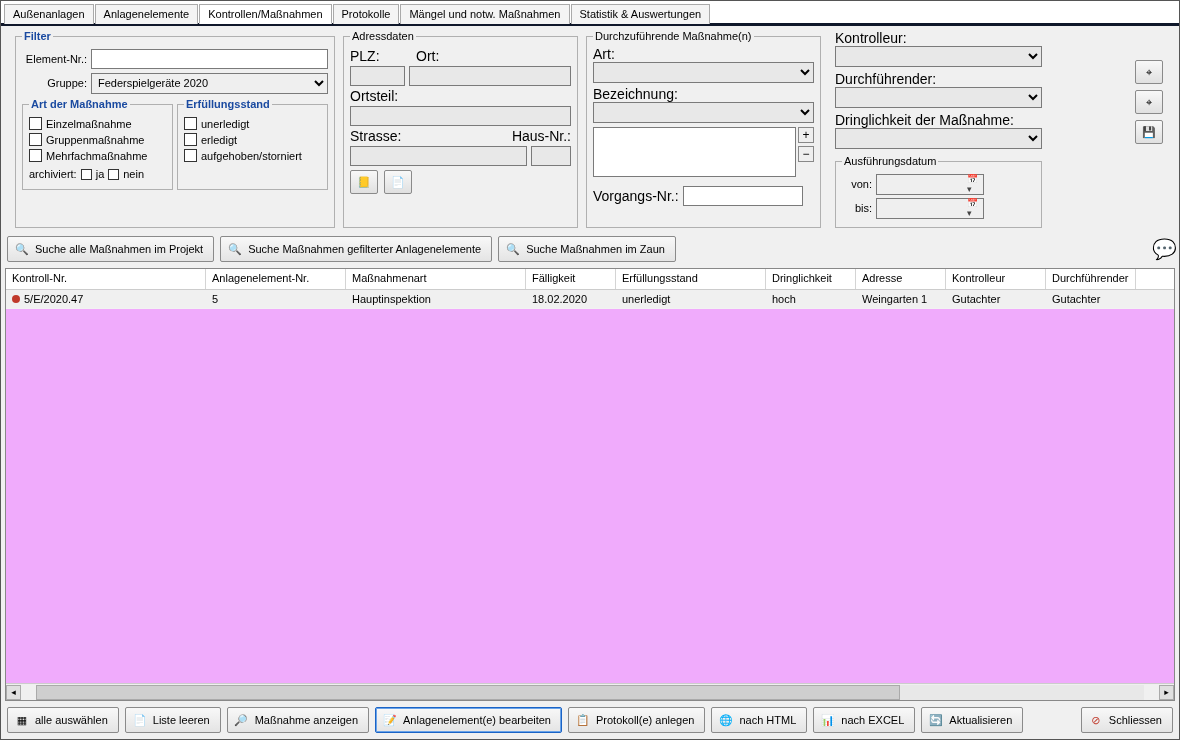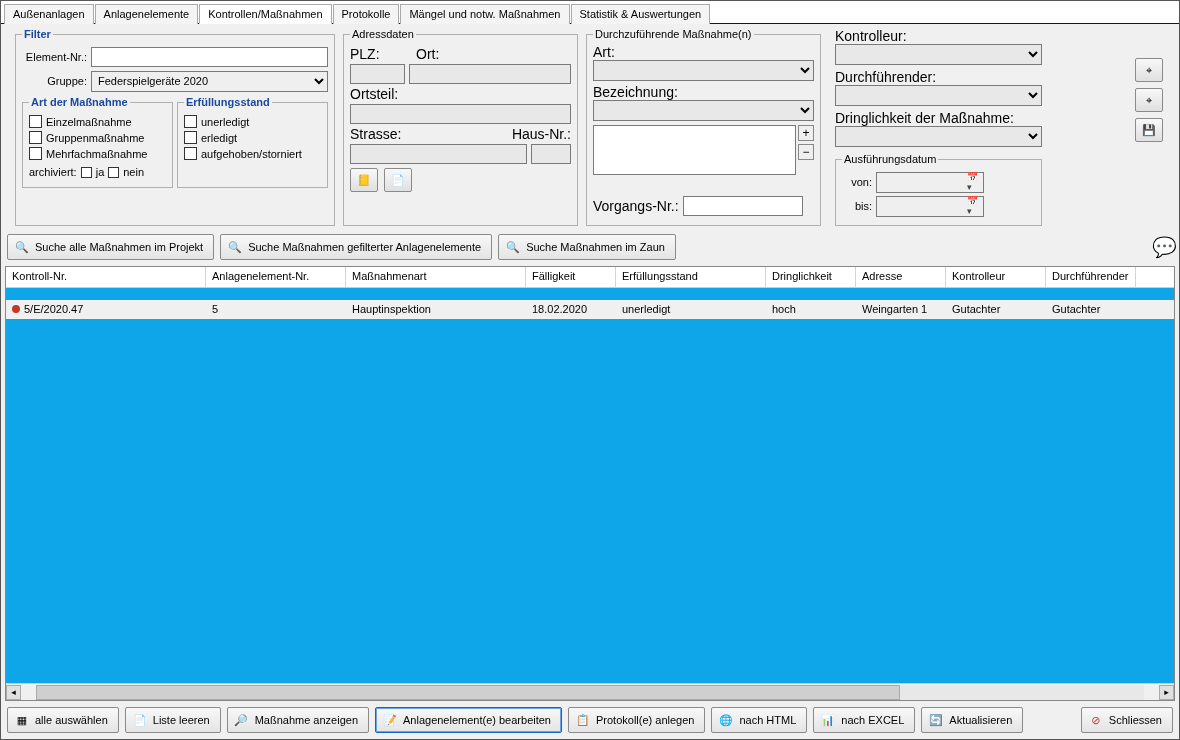--- a/index.html
+++ b/index.html
@@ -1,19 +1,19 @@
 <!DOCTYPE html>
 <html><head>
 <meta charset="utf-8">
 <style>
   * { box-sizing: border-box; font-family: "Segoe UI", Tahoma, Arial, sans-serif; font-size: 11px; }
   body { margin: 0; background: #fff; width: 1180px; height: 740px; overflow: hidden; color: #000; }
   .win { border: 1px solid #555; width: 1180px; height: 740px; display: flex; flex-direction: column; background: #f0f0f0; }
   
-  .tabs { display: flex; padding: 2px 3px 0 3px; background: #fff; border-bottom: 1px solid #0f172a; }
+  .tabs { display: flex; padding: 2px 3px 0 3px; background: #fff; border-bottom: 3px solid #0f172a; }
   .tab { padding: 3px 8px; border: 1px solid #aaa; border-bottom: none; background: #f4f4f4; margin-right: 1px; cursor: default; position: relative; top: 1px;}
   .tab.active { background: #fff; border-bottom: 1px solid #fff; top: 1px; }
   
   .upper { padding: 4px 14px; display: flex; gap: 8px; }
   fieldset { border: 1px solid #b0b0b0; padding: 4px 6px 6px 6px; margin: 0; }
   legend { font-size: 11px; color: #000; padding: 0 2px; }
   .fs-filter { width: 320px; }
   .fs-filter legend { color: #1a4aa0; font-weight: bold; }
   .row { display: flex; align-items: center; margin: 2px 0; min-height: 22px; }
   .lbl { width: 65px; text-align: right; margin-right: 4px; color: #000; }
@@ -34,21 +34,21 @@
   .addr-row .al { width: 42px; }
   .small-lbl { font-size: 14px; color:#000; }
   textarea { height: 50px; resize: none; width: 100%; }
   .date-sel { width: 108px; height: 21px; border:1px solid #7a7a7a; background:#efefef; display:flex; align-items:center; justify-content:flex-end; padding-right:2px;}
   .date-sel .dd { width: 14px; font-size: 9px; color:#444;}
   .btn-row { padding: 4px 6px; display: flex; gap: 6px; align-items: center; }
   .btn { border: 1px solid #8a8a8a; background: linear-gradient(#f8f8f8,#e4e4e4); padding: 3px 10px 3px 6px; display: flex; align-items: center; gap: 5px; border-radius: 2px; height: 26px;}
   .btn.active-border { border: 1px solid #1a63c6; box-shadow: inset 0 0 0 1px #6aa3e8; }
   .ico { width: 16px; height: 16px; display:inline-flex; align-items:center; justify-content:center; }
   
-  .tbl-wrap { flex: 1; margin: 2px 4px 0 4px; border: 1px solid #888; background:#0ea5e9; display:flex; flex-direction:column; overflow:hidden;gap:12px;}
+  .tbl-wrap { flex: 1; margin: 2px 4px 0 4px; border: 1px solid #888; background:#f0abfc; display:flex; flex-direction:column; overflow:hidden;}
   .thead { display: flex; background: #fff; border-bottom: 1px solid #ccc; }
   .th { border-right: 1px solid #d4d4d4; padding: 3px 6px; color:#000; background:#fff; height:20px; overflow:hidden; white-space:nowrap;}
   .tr { display: flex; border-bottom: 1px solid #f2f2f2; height: 19px; align-items:center;}
   .tr.sel { background: #f0f0f0; }
   .td { padding: 1px 6px; overflow:hidden; white-space:nowrap; }
   .c0{width:200px;} .c1{width:140px;} .c2{width:180px;} .c3{width:90px;} .c4{width:150px;}
   .c5{width:90px;} .c6{width:90px;} .c7{width:100px;} .c8{width:90px;}
   .tbl-body { flex:1; overflow:auto; }
   .scrollbar { height: 17px; background:#f0f0f0; border-top:1px solid #ccc; display:flex; align-items:center;}
   .sb-track { flex:1; background:#e8e8e8; height:15px; margin:0 15px; position:relative;}
@@ -165,21 +165,21 @@
       <select style="width:100%;background:#e8e8e8"></select>
       <div class="small-lbl" style="margin-top:3px">Bezeichnung:</div>
       <select style="width:100%;background:#e8e8e8"></select>
       <div style="display:flex;gap:2px;margin-top:4px">
         <textarea style=""></textarea>
         <div style="display:flex;flex-direction:column;gap:3px">
           <div class="pm-btn">+</div>
           <div class="pm-btn">−</div>
         </div>
       </div>
-      <div class="row" style="margin-top:20px">
+      <div class="row" style="margin-top:8px">
         <span class="small-lbl" style="margin-right:4px">Vorgangs-Nr.:</span>
         <input type="text" style="width: 120px;">
       </div>
     </fieldset>
 
     <div class="fs-right">
       <div class="small-lbl">Kontrolleur:</div>
       <select style="width:100%;background:#e8e8e8"></select>
       <div class="small-lbl" style="margin-top:4px">Durchführender:</div>
       <select style="width:100%;background:#e8e8e8"></select>

